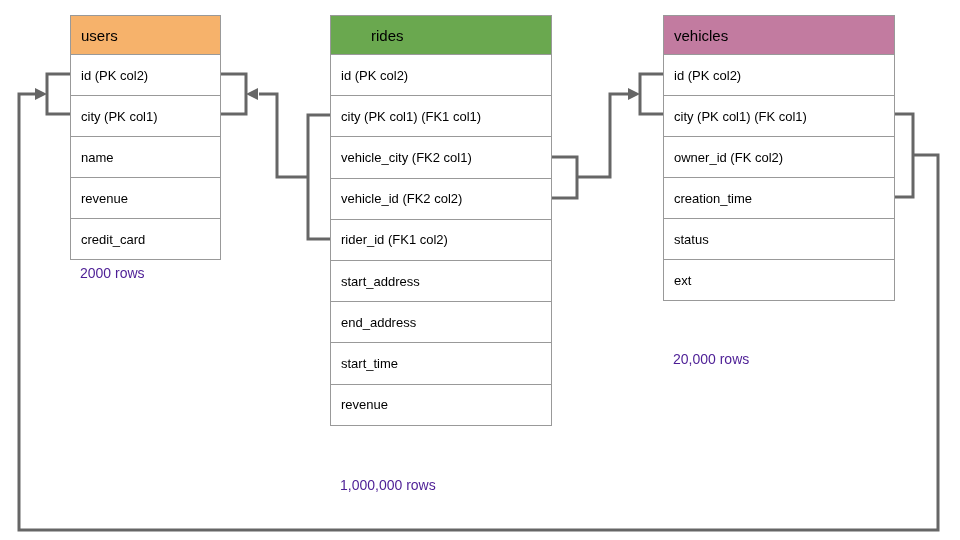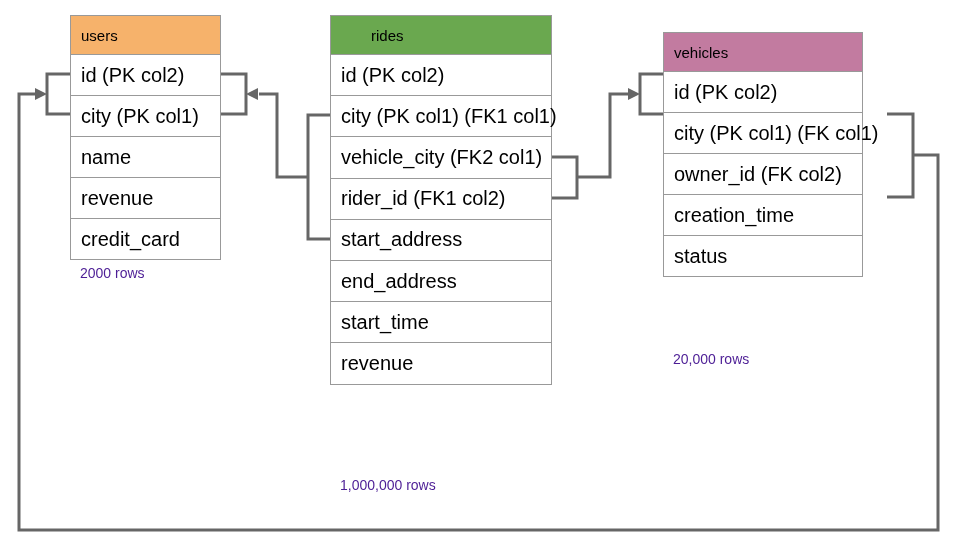--- a/index.html
+++ b/index.html
@@ -35,34 +35,34 @@
     padding-left: 10px;
     box-sizing: border-box;
     font-size: 15px; color: #000000;
   }
   .dbtable .trow {
     height: 41px;
     display: flex; align-items: center;
     padding-left: 10px;
     box-sizing: border-box;
     border-top: 1px solid #999999;
-    font-size: 20px; color: #000000;
+    font-size: 13px; color: #000000;
     background: #ffffff;
     white-space: nowrap;
   }
   #table-rides .trow { height: 41.2px; }
 
   .rowcount {
     position: absolute;
     font-size: 14px; color: #4c1d95;
     white-space: nowrap;
   }
   #table-users    { left: 70px;  top: 15px; width: 151px; }
   #table-rides    { left: 330px; top: 15px; width: 222px; }
-  #table-vehicles { left: 663px; top: 32px; width: 200px; }
+  #table-vehicles { left: 663px; top: 15px; width: 232px; }
   #caption-users    { left: 80px;  top: 265px; }
   #caption-rides    { left: 340px; top: 477px; }
   #caption-vehicles { left: 673px; top: 351px; }
 </style>
 </head>
 <body>
 
 <div id="canvas">
 
   <svg class="connectors" viewBox="0 0 960 540" xmlns="http://www.w3.org/2000/svg">
@@ -97,31 +97,33 @@
     <div class="trow">revenue</div>
     <div class="trow">credit_card</div>
   </div>
   <div class="rowcount" id="caption-users">2000 rows</div>
 
   <div class="dbtable" id="table-rides">
     <div class="thead" style="background-color: rgb(106, 168, 79); padding-left: 40px;">rides</div>
     <div class="trow">id (PK col2)</div>
     <div class="trow">city (PK col1) (FK1 col1)</div>
     <div class="trow">vehicle_city (FK2 col1)</div>
+    <div class="trow">vehicle_id (FK2 col2)</div>
     <div class="trow">rider_id (FK1 col2)</div>
     <div class="trow">start_address</div>
     <div class="trow">end_address</div>
     <div class="trow">start_time</div>
     <div class="trow">revenue</div>
   </div>
   <div class="rowcount" id="caption-rides">1,000,000 rows</div>
 
   <div class="dbtable" id="table-vehicles">
     <div class="thead" style="background-color: rgb(194, 123, 160);">vehicles</div>
     <div class="trow">id (PK col2)</div>
     <div class="trow">city (PK col1) (FK col1)</div>
     <div class="trow">owner_id (FK col2)</div>
     <div class="trow">creation_time</div>
     <div class="trow">status</div>
+    <div class="trow">ext</div>
   </div>
   <div class="rowcount" id="caption-vehicles">20,000 rows</div>
 
 </div>
 
 </body></html>

